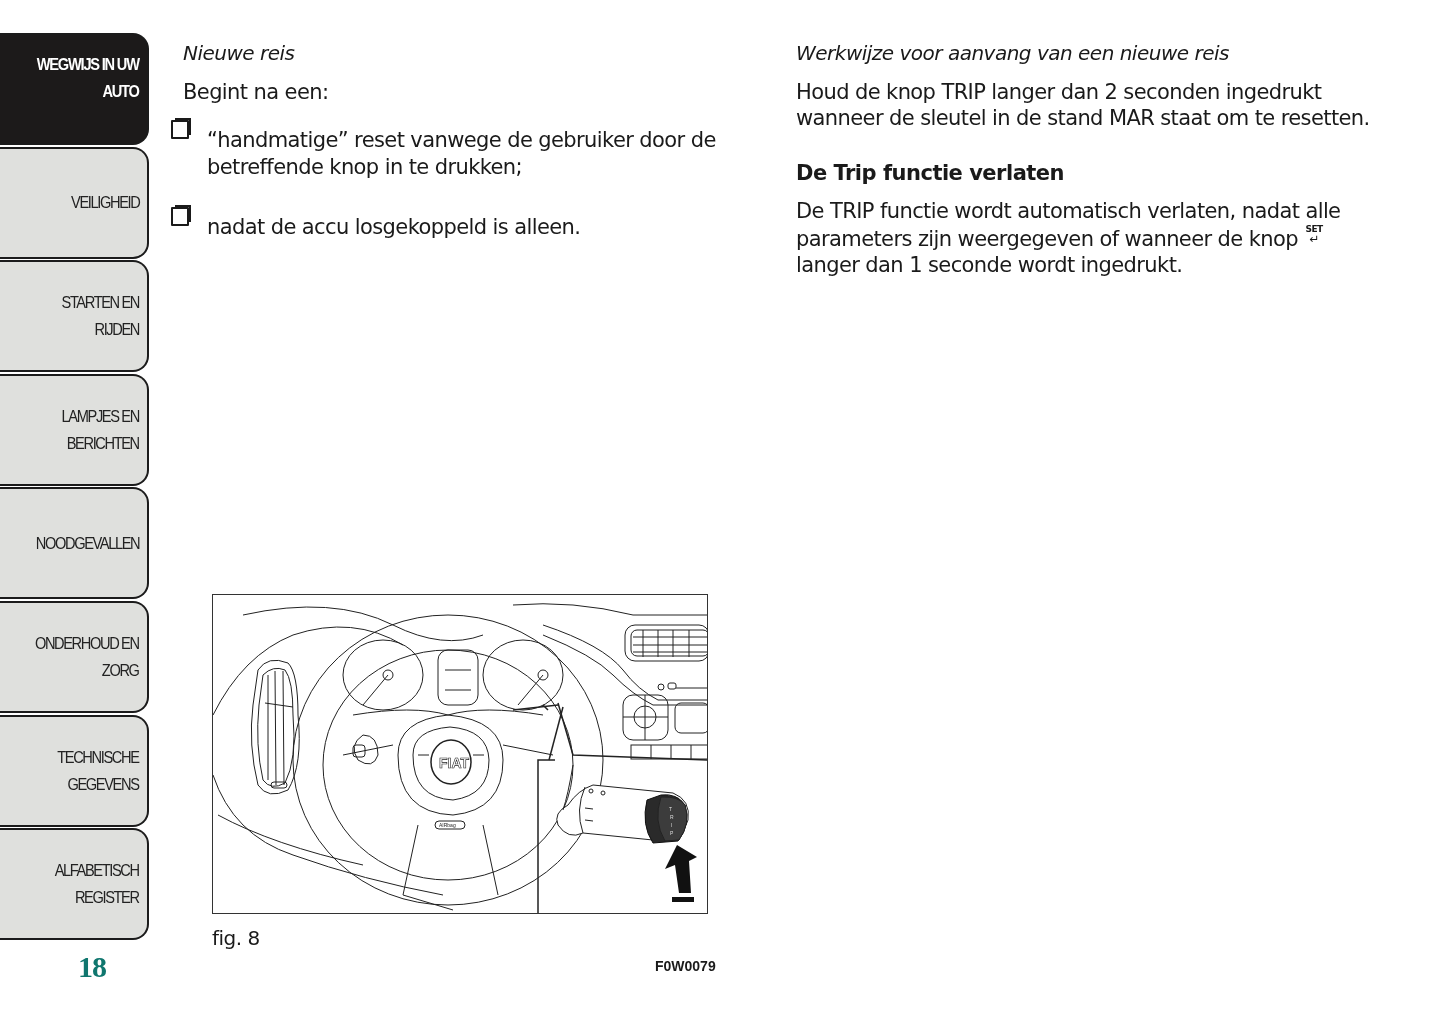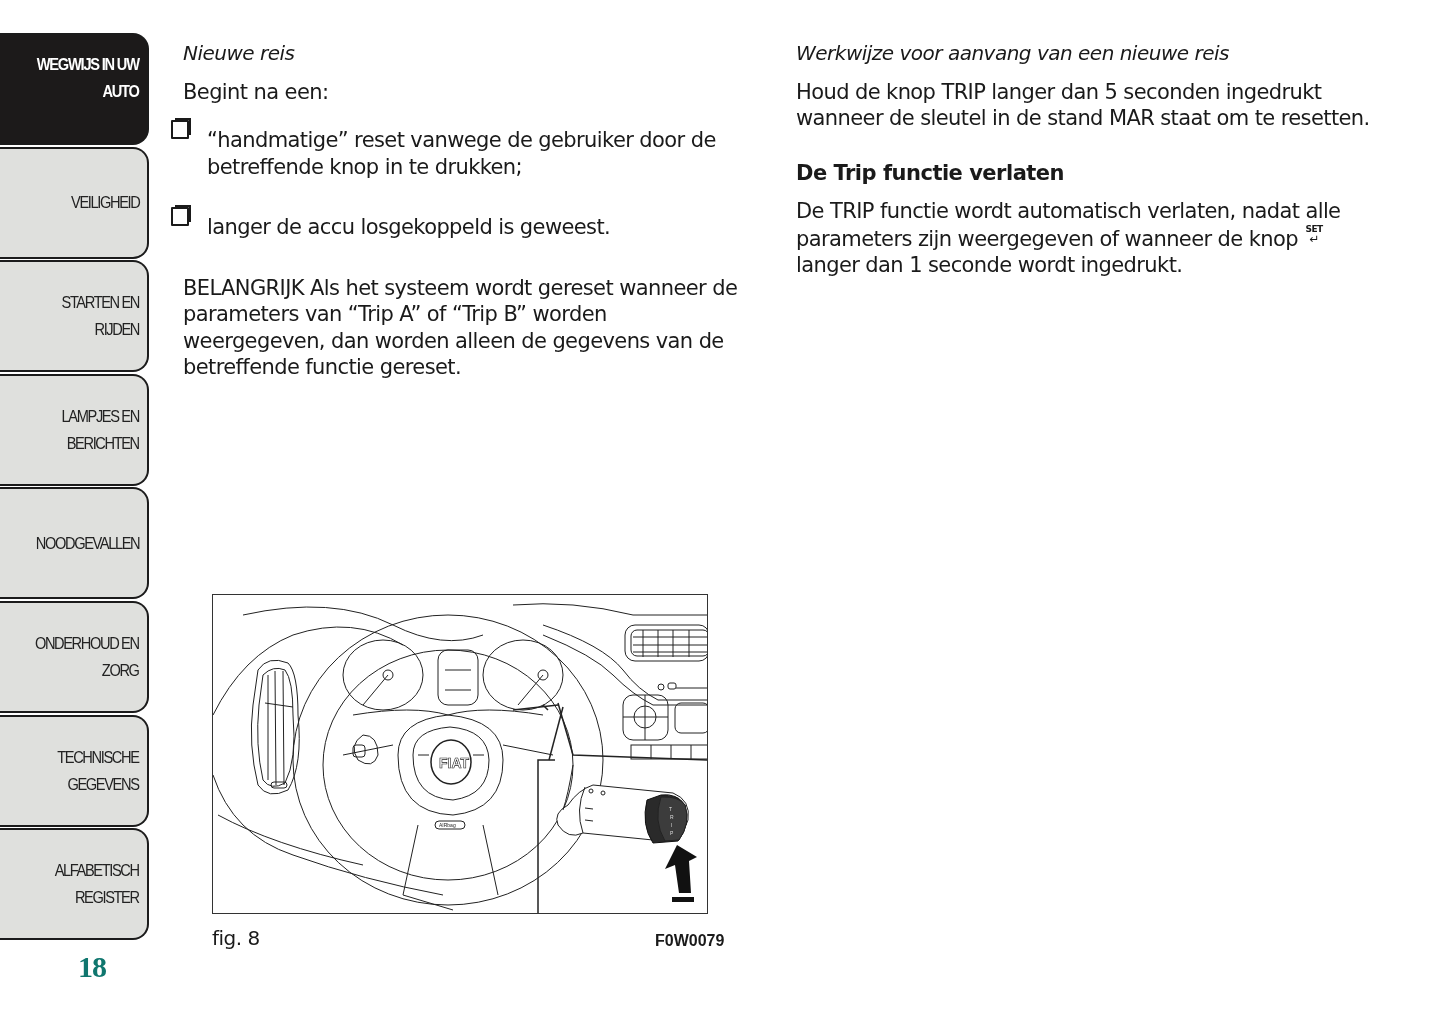--- a/index.html
+++ b/index.html
@@ -38,21 +38,21 @@
                        border-top: 2px solid #1a1a1a; border-right: 2px solid #1a1a1a; }
   .set-icon { display: inline-block; font-size: 9px; line-height: 9px; font-weight: bold; vertical-align: 3px;
               text-align: center; width: 20px; }
   .set-icon .arrow { display: block; font-size: 12px; line-height: 10px; font-weight: normal; }
 
   
   .figure { position: absolute; left: 212px; top: 594px; width: 496px; height: 320px;
             border: 1.5px solid #333; box-sizing: border-box; background: #fff; overflow: hidden; }
   .figure svg { position: absolute; left: 0; top: 0; }
   .fig-caption { position: absolute; left: 212px; top: 926px; font-size: 20px; letter-spacing: -0.5px; text-align: center; }
-  .fig-code { position: absolute; left: 655px; top: 932px; font-size: 16px; font-weight: bold;
+  .fig-code { position: absolute; left: 655px; top: 958px; font-size: 14px; font-weight: bold;
               font-family: "Liberation Sans", sans-serif; }
 </style>
 </head>
 <body>
 
 <nav class="tabs">
   <div class="tab active">
     <span class="tab-label">WEGWIJS IN UW
 AUTO</span>
   </div>
@@ -88,29 +88,28 @@
 <section class="col col-left">
   <p class="txt italic para">Nieuwe reis</p>
   <p class="txt para">Begint na een:</p>
 
   <div class="bullet">
     <span class="bullet-mark"><span class="bullet-box"></span></span>
     <p class="txt">“handmatige” reset vanwege de gebruiker door de betreffende knop in te drukken;</p>
   </div>
   <div class="bullet" style="margin-bottom:22px">
     <span class="bullet-mark"><span class="bullet-box"></span></span>
-    <p class="txt">langer de accu losgekoppeld is geweest.</p>
-  </div>
-
-  <p class="txt para">BELANGRIJK Als het systeem wordt gereset wanneer de parameters van “Trip A” of “Trip B” worden weergegeven, dan worden alleen de gegevens van de betreffende functie gereset.</p>
+    <p class="txt">nadat de accu losgekoppeld is alleen.</p>
+  </div>
+
 </section>
 
 <section class="col col-right">
   <p class="txt italic para">Werkwijze voor aanvang van een nieuwe reis</p>
-  <p class="txt" style="margin-bottom:28px">Houd de knop TRIP langer dan 5 seconden ingedrukt wanneer de sleutel in de stand MAR staat om te resetten.</p>
+  <p class="txt" style="margin-bottom:28px">Houd de knop TRIP langer dan 2 seconden ingedrukt wanneer de sleutel in de stand MAR staat om te resetten.</p>
   <p class="txt h-bold para">De Trip functie verlaten</p>
   <p class="txt">
     <span>De TRIP functie wordt automatisch verlaten, nadat alle parameters zijn weergegeven of wanneer de knop</span>
     <span class="set-icon"><span>SET</span><span class="arrow">↵</span></span>
     <span>langer dan 1 seconde wordt ingedrukt.</span>
   </p>
 </section>
 
 <div class="figure">
   <svg width="496" height="320" viewBox="0 0 496 320" fill="none" stroke="#222" stroke-width="1">

